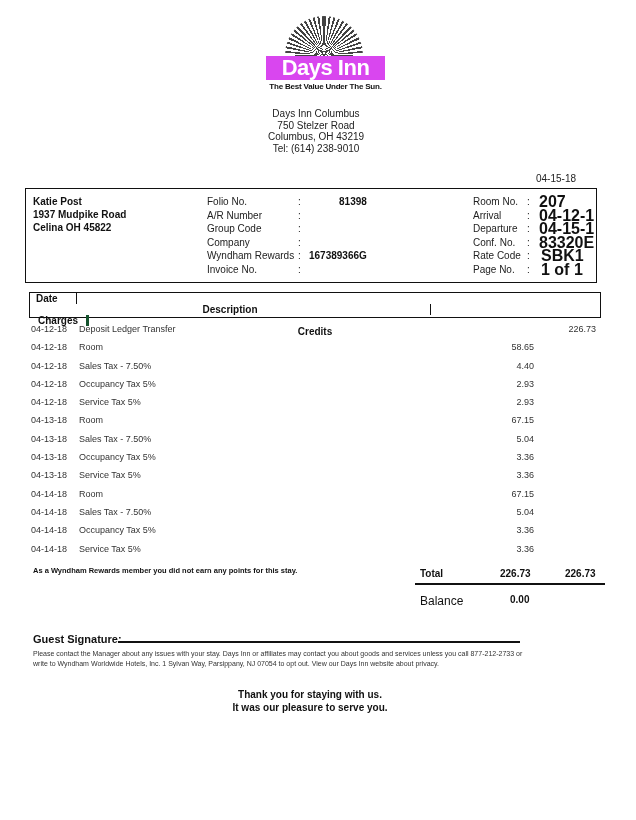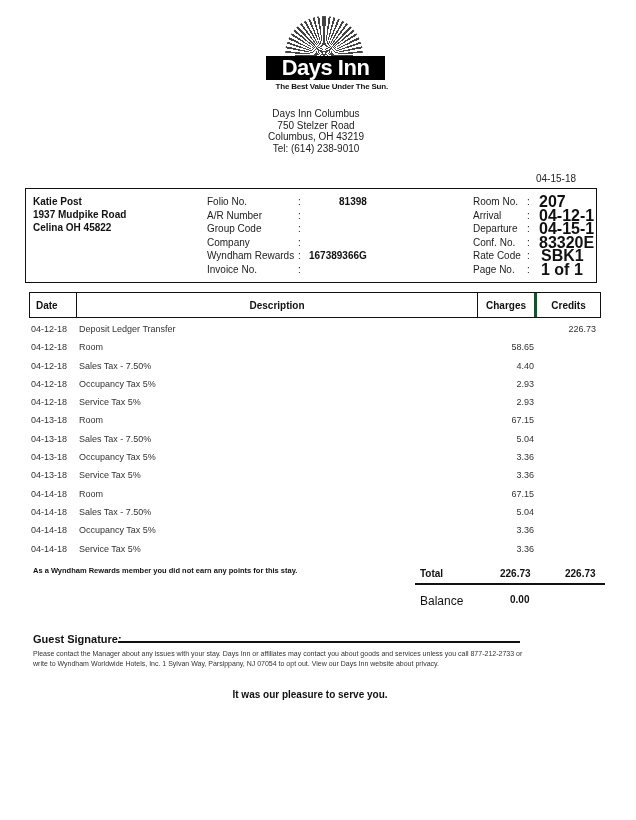--- a/index.html
+++ b/index.html
@@ -4,40 +4,40 @@
 <style>
   html, body { margin: 0; padding: 0; background: #ffffff; }
   body { width: 636px; height: 820px; position: relative; overflow: hidden; color: #111; font-family: "Liberation Sans", sans-serif; }
   .abs { position: absolute; }
 
   
   .logo { left: 263px; top: 18px; width: 125px; height: 75px; }
   .logo .rays { position: absolute; left: 22px; top: -2px; width: 78px; height: 40px; overflow: hidden; }
   .logo .rays::before { content: ""; position: absolute; left: 0; top: 0; width: 78px; height: 78px; border-radius: 50%;
     background: repeating-conic-gradient(from 0deg at 50% 50%, #222 0deg 3deg, #fff 3deg 7deg); opacity: .85; }
-  .logo .bar { position: absolute; left: 3px; top: 38px; width: 119px; height: 24px; background: #000000; color: #fff;
+  .logo .bar { position: absolute; left: 3px; top: 38px; width: 119px; height: 24px; background: #d946ef; color: #fff;
     font-weight: bold; font-size: 22px; line-height: 24px; text-align: center; letter-spacing: -0.5px; }
-  .logo .tagline { position: absolute; left: 0; top: 64px; width: 125px; font-size: 8px; font-weight: bold; text-align: right; white-space: nowrap; letter-spacing: -0.2px; }
+  .logo .tagline { position: absolute; left: 0; top: 64px; width: 125px; font-size: 8px; font-weight: bold; text-align: center; white-space: nowrap; letter-spacing: -0.2px; }
 
   .hotel-addr { left: 236px; top: 108px; width: 160px; text-align: center; font-size: 10px; line-height: 11.5px; color: #222; }
   .print-date { left: 536px; top: 173px; font-size: 10px; color: #222; }
 
   
   .guest-box { left: 25px; top: 188px; width: 572px; height: 95px; border: 1.5px solid #111; box-sizing: border-box; }
   .guest-name { left: 33px; top: 195px; font-size: 10px; font-weight: bold; line-height: 13px; }
   .folio-labels { left: 207px; top: 195px; font-size: 10px; line-height: 13.6px; color: #222; }
   .folio-colons { left: 298px; top: 195px; font-size: 10px; line-height: 13.6px; color: #222; }
   .folio-values { left: 309px; top: 195px; font-size: 10px; line-height: 13.6px; font-weight: bold; text-align: right; }
   .room-labels { left: 473px; top: 195px; font-size: 10px; line-height: 13.6px; color: #222; }
   .room-colons { left: 527px; top: 195px; font-size: 10px; line-height: 13.6px; color: #222; }
   .room-values { left: 539px; top: 195px; font-size: 16px; line-height: 13.6px; font-weight: bold; white-space: nowrap; width: 55px; overflow: hidden; }
   .row-line { display: block; height: 13.6px; white-space: nowrap; }
 
   
-  .thead { left: 29px; top: 292px; width: 572px; height: 26px; border: 1.5px solid #111; box-sizing: border-box; display: flex; font-size: 10px; font-weight: bold; }
+  .thead { left: 29px; top: 292px; width: 572px; height: 26px; border: 1.5px solid #111; box-sizing: border-box; display: flex; font-size: 10px; font-weight: bold; flex-direction: column; }
   .thead > div { display: flex; align-items: center; height: 100%; box-sizing: border-box; }
   .th-date { width: 47px; padding-left: 6px; border-right: 1px solid #111; }
   .th-desc { width: 401px; justify-content: center; border-right: 1px solid #111; }
   .th-charges { width: 59px; justify-content: center; border-right: 3px solid #14532d; }
   .th-credits { flex: 1; justify-content: center; }
 
   .tbody { left: 29px; top: 321px; width: 572px; }
   .trow { position: relative; height: 18.3px; font-size: 9px; color: #333; }
   .trow span { position: absolute; top: 3px; white-space: nowrap; }
   .c-date { left: 2px; }
@@ -234,14 +234,15 @@
   <div class="tot-line"></div>
   <span class="bal-label">Balance</span>
   <span class="bal-val">0.00</span>
 </div>
 
 <div class="abs sig-label">Guest Signature:</div>
 <div class="abs sig-line"></div>
 <div class="abs privacy">Please contact the Manager about any issues with your stay. Days Inn or affiliates may contact you about goods and services unless you call 877-212-2733 or write to Wyndham Worldwide Hotels, Inc. 1 Sylvan Way, Parsippany, NJ 07054 to opt out. View our Days Inn website about privacy.</div>
 
 <div class="abs thanks">
+  <div>Thank you for staying with us.</div>
   <div>It was our pleasure to serve you.</div>
 </div>
 
 </body></html>

